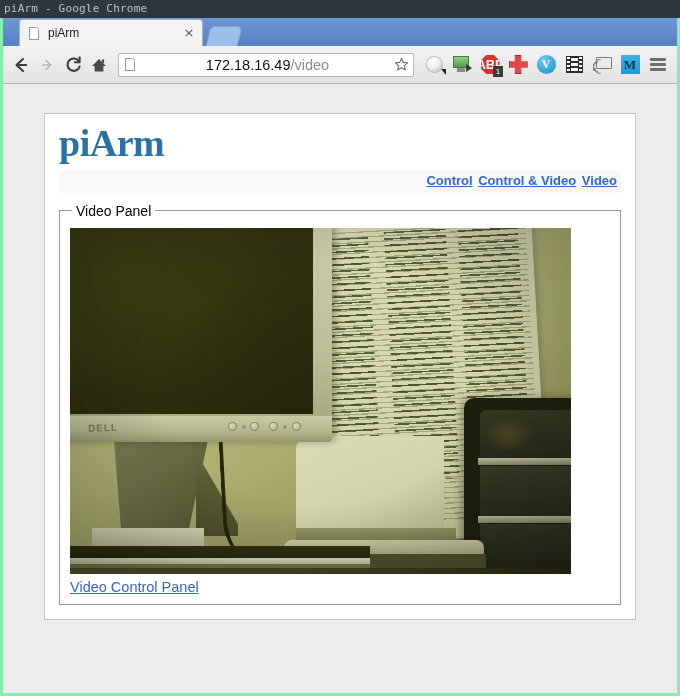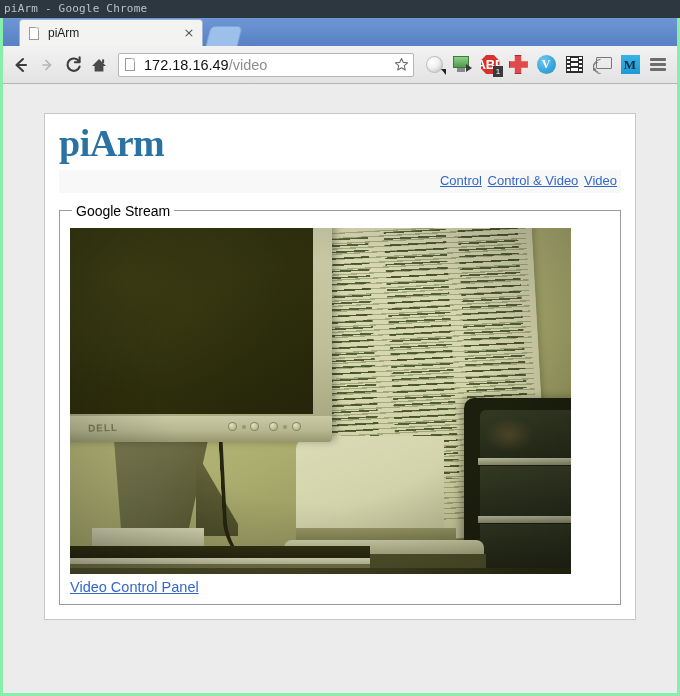--- a/index.html
+++ b/index.html
@@ -138,20 +138,21 @@
     height: 24px;
     margin: 0 6px 0 6px;
     background: #ffffff;
     border: 1px solid #b5b5b5;
     border-radius: 2px;
     display: flex;
     align-items: center;
     padding: 0 2px 0 5px;
     box-sizing: border-box;
     min-width: 0;
+    text-align: center;
   }
   .omni-icon {
     width: 13px; height: 15px;
     flex: 0 0 auto;
     position: relative;
   }
   .omni-icon .page {
     position: absolute;
     left: 1px; top: 1px;
     width: 10px; height: 13px;
@@ -368,20 +369,21 @@
     letter-spacing: -0.5px;
   }
 
   .navbar {
     margin-top: 6px;
     background: #f8f8f8;
     text-align: right;
     padding: 3px 4px 4px 0;
     font-size: 13px;
     line-height: 16px;
+    font-weight: bold;
   }
   .navbar a {
     color: #3366cc;
     text-decoration: underline;
     margin-left: 2px;
   }
 
   fieldset.video-fieldset {
     margin: 10px 0 0 0;
     border: 1px solid #9a9a9a;
@@ -732,21 +734,21 @@
 
       <h1 class="site-title">piArm</h1>
 
       <div class="navbar">
         <a href="#">Control</a>
         <a href="#">Control &amp; Video</a>
         <a href="#">Video</a>
       </div>
 
       <fieldset class="video-fieldset">
-        <legend>Google Stream</legend>
+        <legend>Video Panel</legend>
 
         <div class="stream">
           <span class="s-wall"></span>
 
           <span class="s-poster">
             <span class="s-poster-txt"></span>
             <span class="s-poster-col s-poster-c1"></span>
             <span class="s-poster-col s-poster-c2"></span>
             <span class="s-poster-col s-poster-c3"></span>
           </span>

